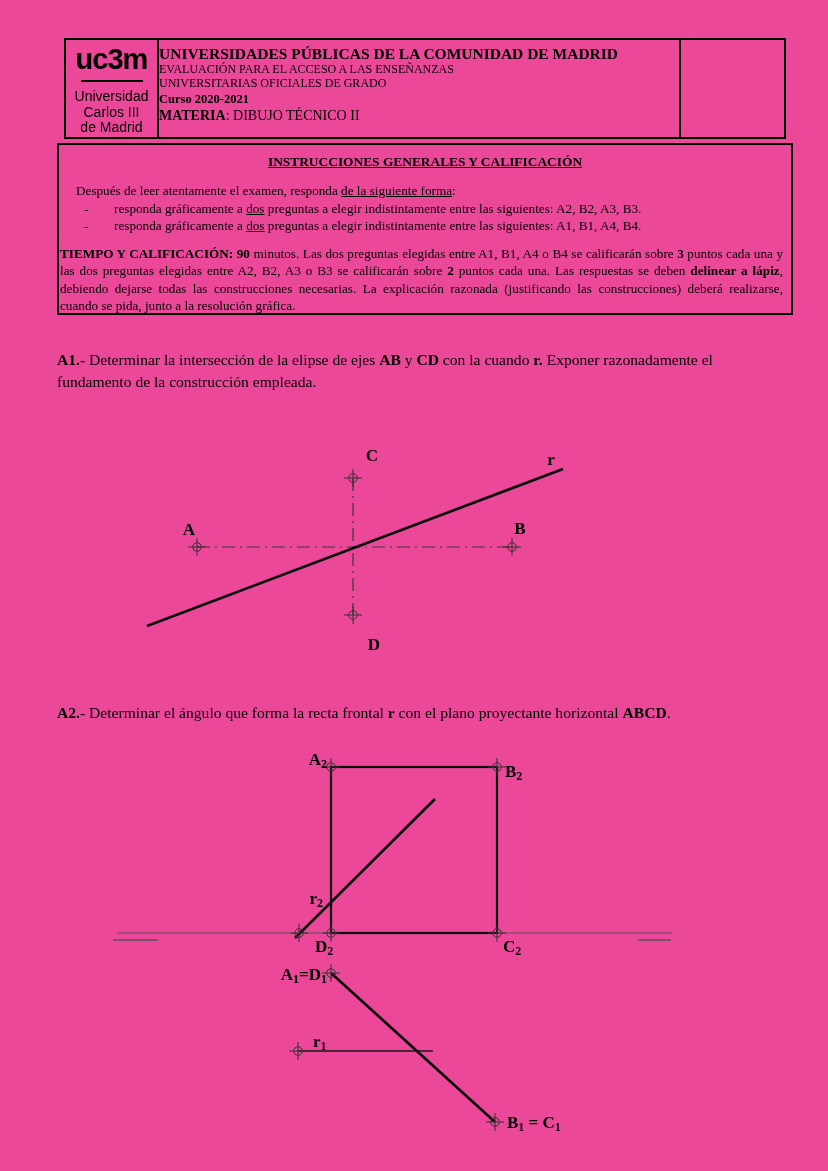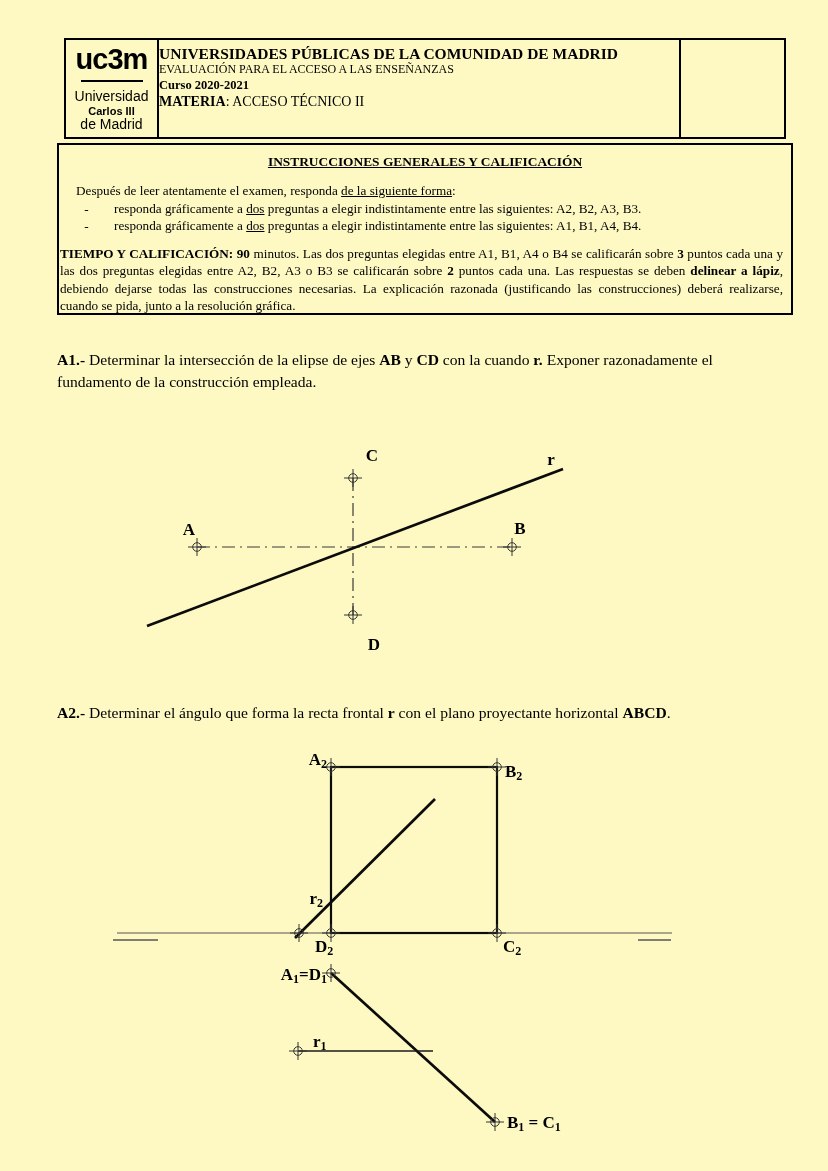--- a/index.html
+++ b/index.html
@@ -1,34 +1,34 @@
 <!DOCTYPE html>
 <html><head>
 <meta charset="utf-8">
 <style>
   html,body{margin:0;padding:0;background:#e8e8e8;}
   .page{
-    position:relative;width:828px;height:1171px;background:#fef9c3;
+    position:relative;width:828px;height:1171px;background:#ec4899;
     margin:0 auto;overflow:hidden;color:#000;
     font-family:"Liberation Serif","DejaVu Serif",serif;
   }
   
   .hdr{
     position:absolute;left:64px;top:38px;width:722px;height:101px;
     border:2px solid #000;display:flex;box-sizing:border-box;
   }
   .hdr-logo{
     width:93px;border-right:2px solid #000;box-sizing:border-box;
     text-align:center;padding-top:5px;
     font-family:"Liberation Sans","DejaVu Sans",sans-serif;
   }
   .hdr-logo .wordmark{font-size:29px;font-weight:bold;letter-spacing:-1px;line-height:1;}
   .hdr-logo .rule{width:62px;border-top:2px solid #000;margin:6px auto 7px auto;}
   .hdr-logo .l1,.hdr-logo .l3{font-size:14px;line-height:1.12;}
-  .hdr-logo .l2{font-size:11px;font-weight:bold;line-height:1.12;}
+  .hdr-logo .l2{font-size:14px;font-weight:normal;line-height:1.12;}
   .hdr-center{
     flex:1;border-right:2px solid #000;box-sizing:border-box;
     text-align:left;padding-top:5px;
   }
   .hdr-center .t1{font-size:15.5px;font-weight:bold;line-height:1.18;}
   .hdr-center .t2,.hdr-center .t3{font-size:12px;line-height:1.14;}
   .hdr-center .t4{font-size:12.5px;font-weight:bold;line-height:1.3;}
   .hdr-center .t5{font-size:14px;line-height:1.25;}
   .hdr-right{width:103px;}
   
@@ -63,22 +63,23 @@
     <div class="hdr-logo">
       <div class="wordmark">uc3m</div>
       <div class="rule"></div>
       <div class="l1">Universidad</div>
       <div class="l2">Carlos III</div>
       <div class="l3">de Madrid</div>
     </div>
     <div class="hdr-center">
       <div class="t1">UNIVERSIDADES PÚBLICAS DE LA COMUNIDAD DE MADRID</div>
       <div class="t2">EVALUACIÓN PARA EL ACCESO A LAS ENSEÑANZAS</div>
+      <div class="t3">UNIVERSITARIAS OFICIALES DE GRADO</div>
       <div class="t4">Curso 2020-2021</div>
-      <div class="t5"><b>MATERIA</b><span>: ACCESO TÉCNICO II</span></div>
+      <div class="t5"><b>MATERIA</b><span>: DIBUJO TÉCNICO II</span></div>
     </div>
     <div class="hdr-right"></div>
   </div>
 
   <div class="instr">
     <div class="ititle">INSTRUCCIONES GENERALES Y CALIFICACIÓN</div>
     <div class="intro"><span>Después de leer atentamente el examen, responda </span><span class="u">de la siguiente forma</span><span>:</span></div>
     <div class="bullet">
       <span class="dash">-</span>
       <span><span>responda gráficamente a </span><span class="u">dos</span><span> preguntas a elegir indistintamente entre las siguientes:  A2, B2, A3, B3.</span></span>

